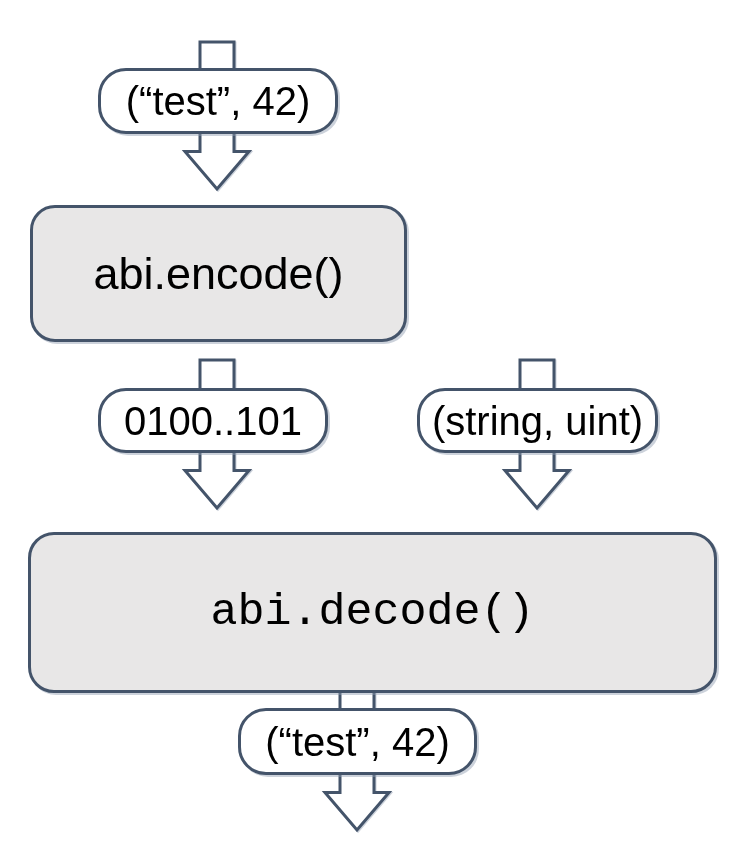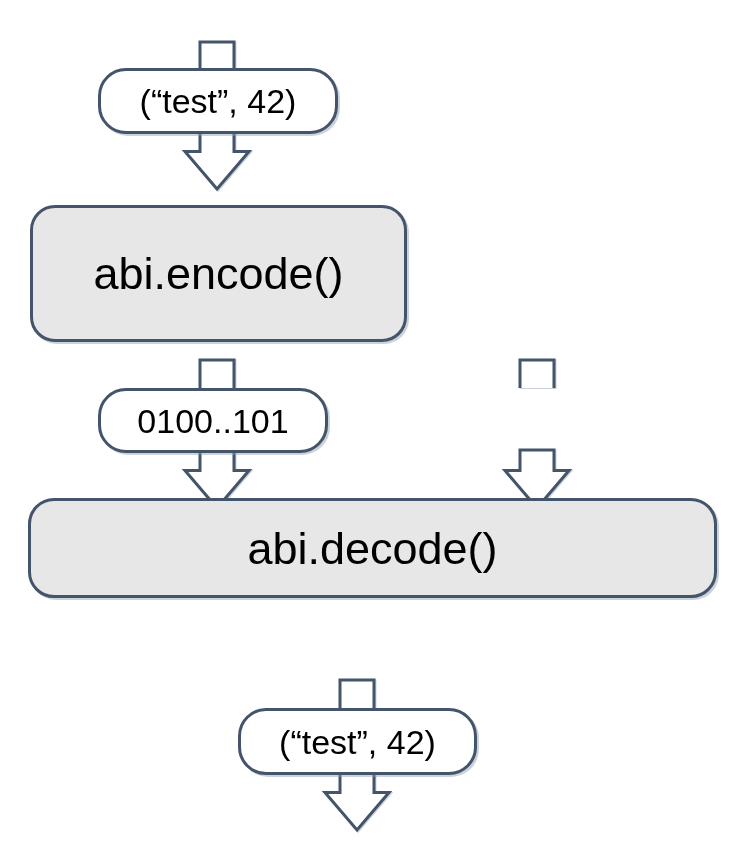--- a/index.html
+++ b/index.html
@@ -39,21 +39,21 @@
     border: 3px solid var(--stroke);
     display: flex;
     align-items: center;
     justify-content: center;
     color: var(--text);
     box-shadow: 2px 2px 0px rgba(142,155,175,0.45);
     background: var(--value-fill);
   }
   .value-node {
     border-radius: 28px;
-    font-size: 34px;
+    font-size: 40px;
   }
   .function-node {
     background: var(--func-fill);
     border-radius: 26px;
     font-size: 45px;
   }
   .node-label {
     white-space: nowrap;
     line-height: 1;
   }
@@ -100,22 +100,25 @@
   </div>
 
   <div class="node function-node" style="left:30px; top:205px; width:377px; height:137px;border-radius:25px;">
     <span class="node-label">abi.encode()</span>
   </div>
 
   <div class="node value-node" style="left:98px; top:388px; width:230px; height:65px;">
     <span class="node-label">0100..101</span>
   </div>
 
+  <div class="node value-node" style="left:417px; top:388px; width:241px; height:65px;">
+    <span class="node-label">(string, uint)</span>
+  </div>
 
-  <div class="node function-node" style="left:28px; top:498px; width:689px; height:100px;">
+  <div class="node function-node" style="left:28px; top:532px; width:689px; height:161px;font-family:Liberation Mono, monospace;">
     <span class="node-label">abi.decode()</span>
   </div>
 
   <div class="node value-node" style="left:238px; top:708px; width:239px; height:67px;">
     <span class="node-label">(“test”, 42)</span>
   </div>
 
 </div>
 
 </body></html>

